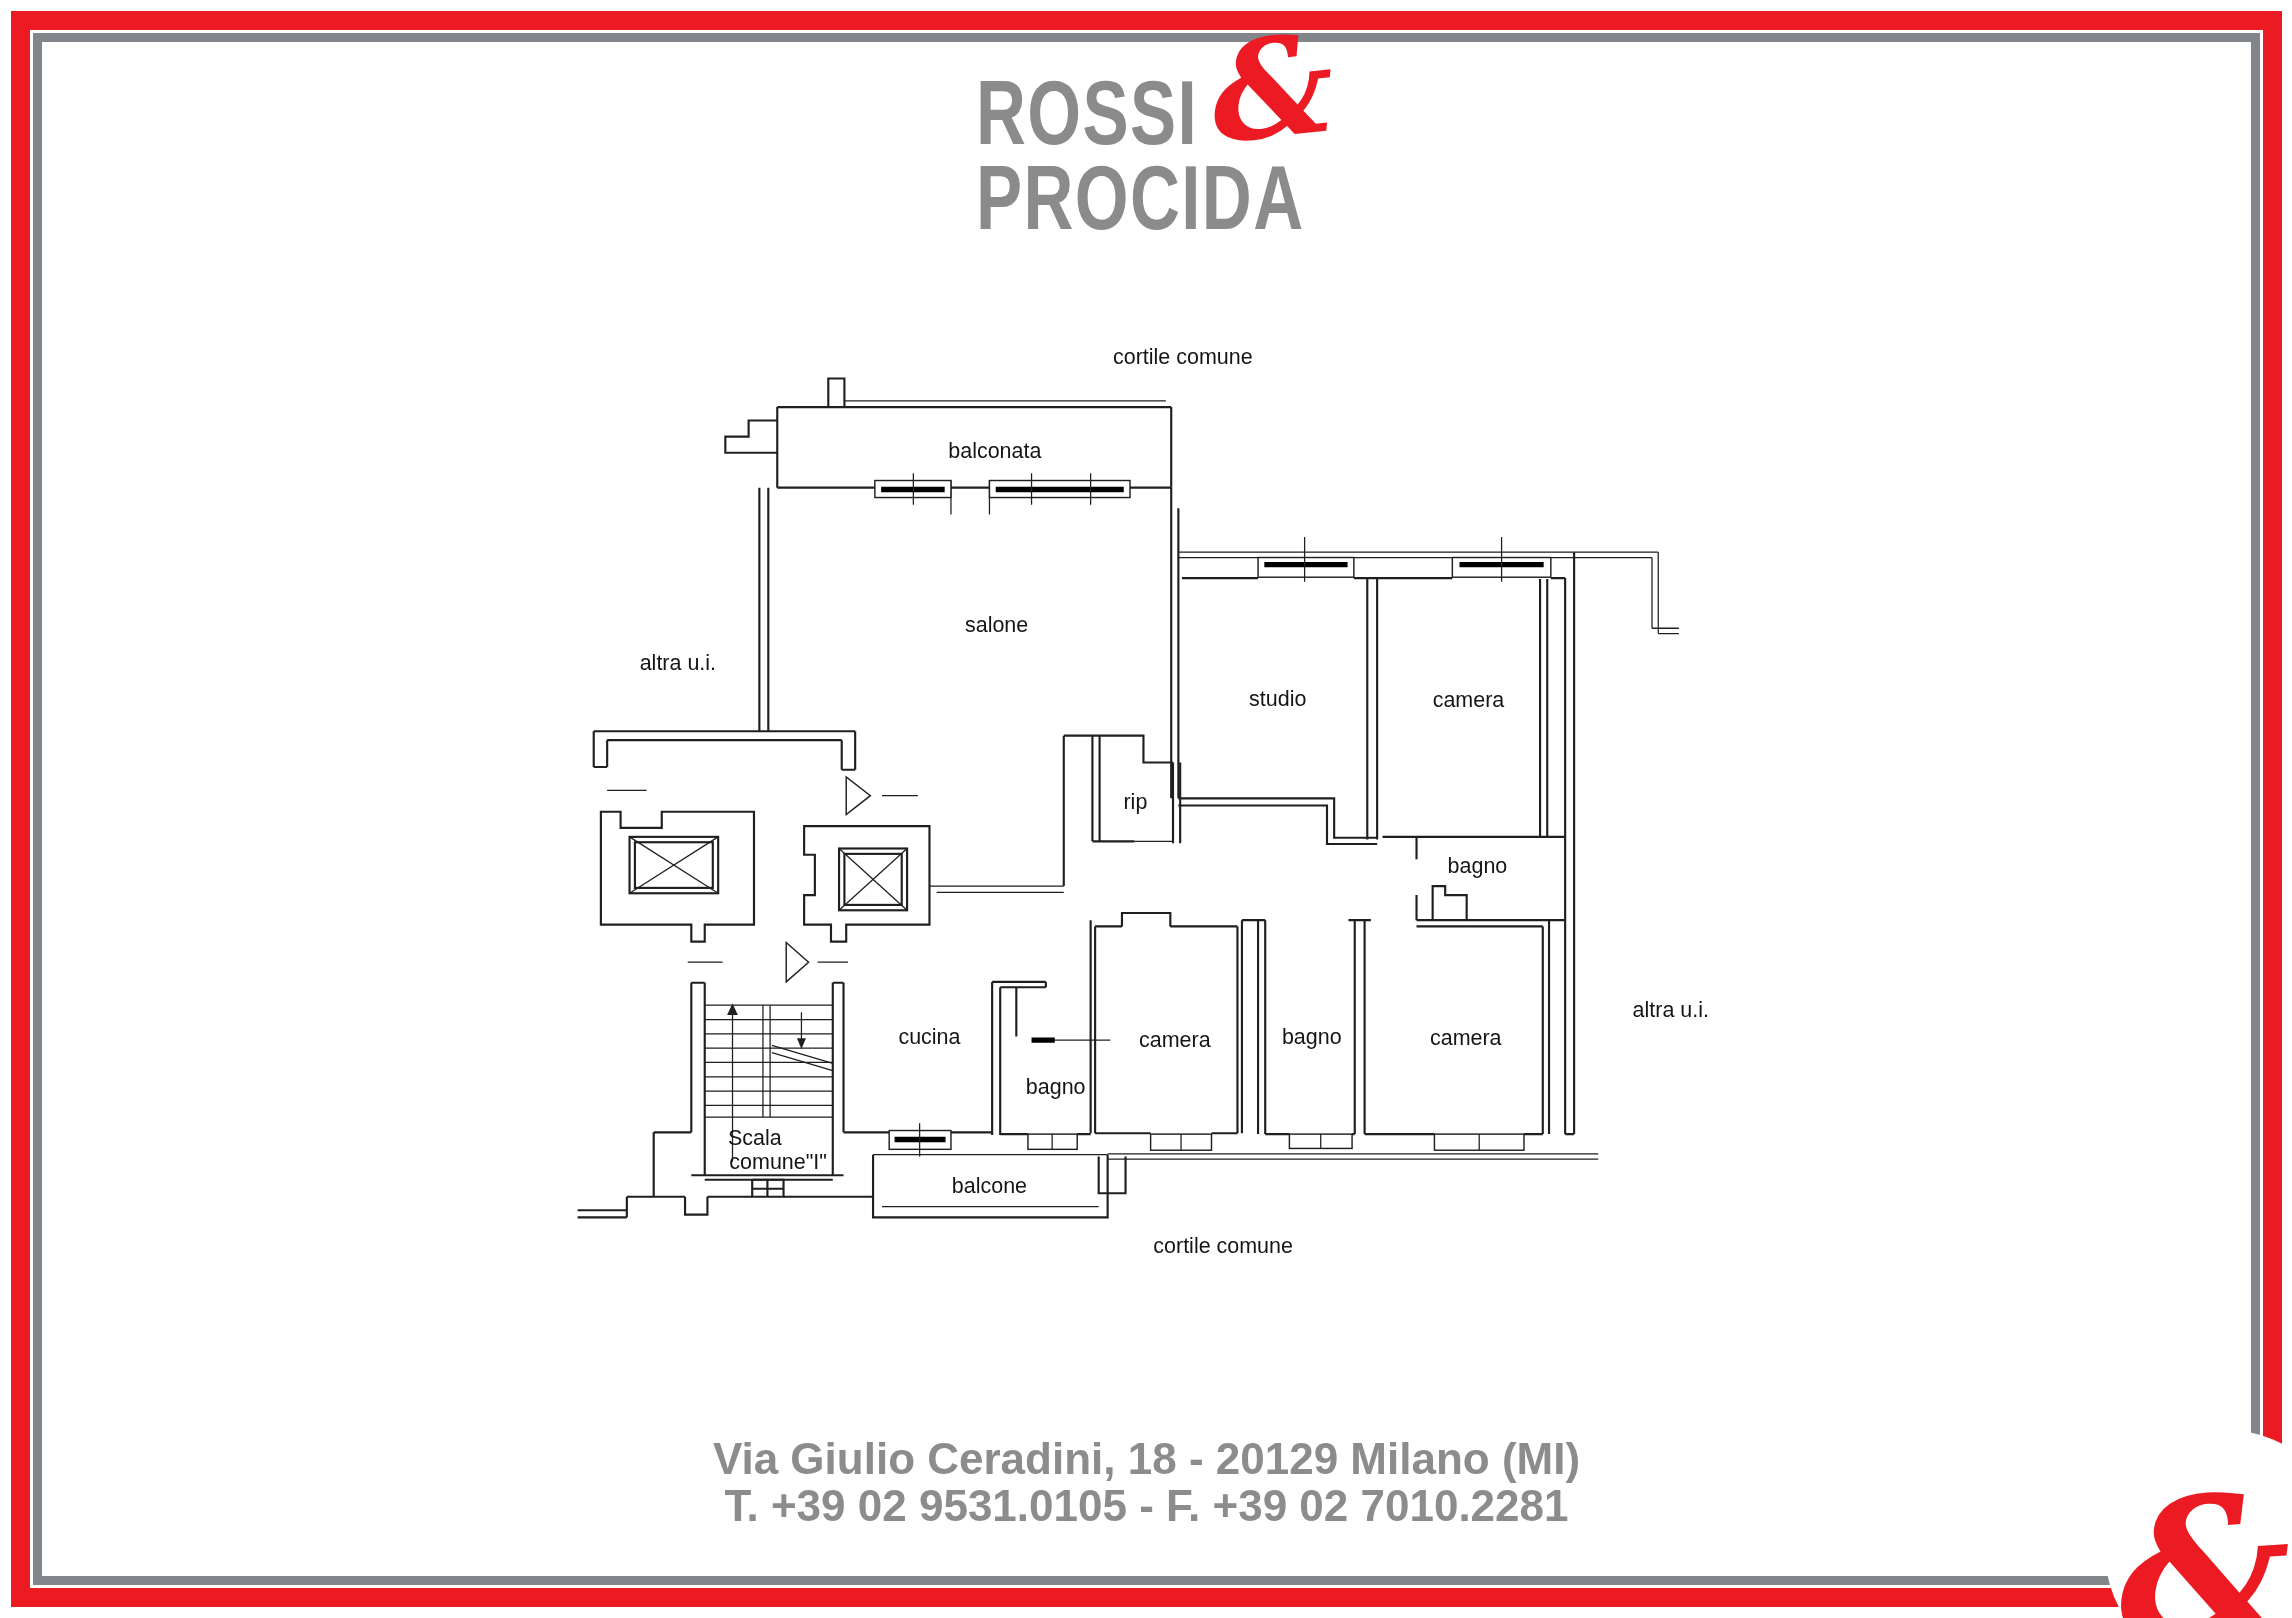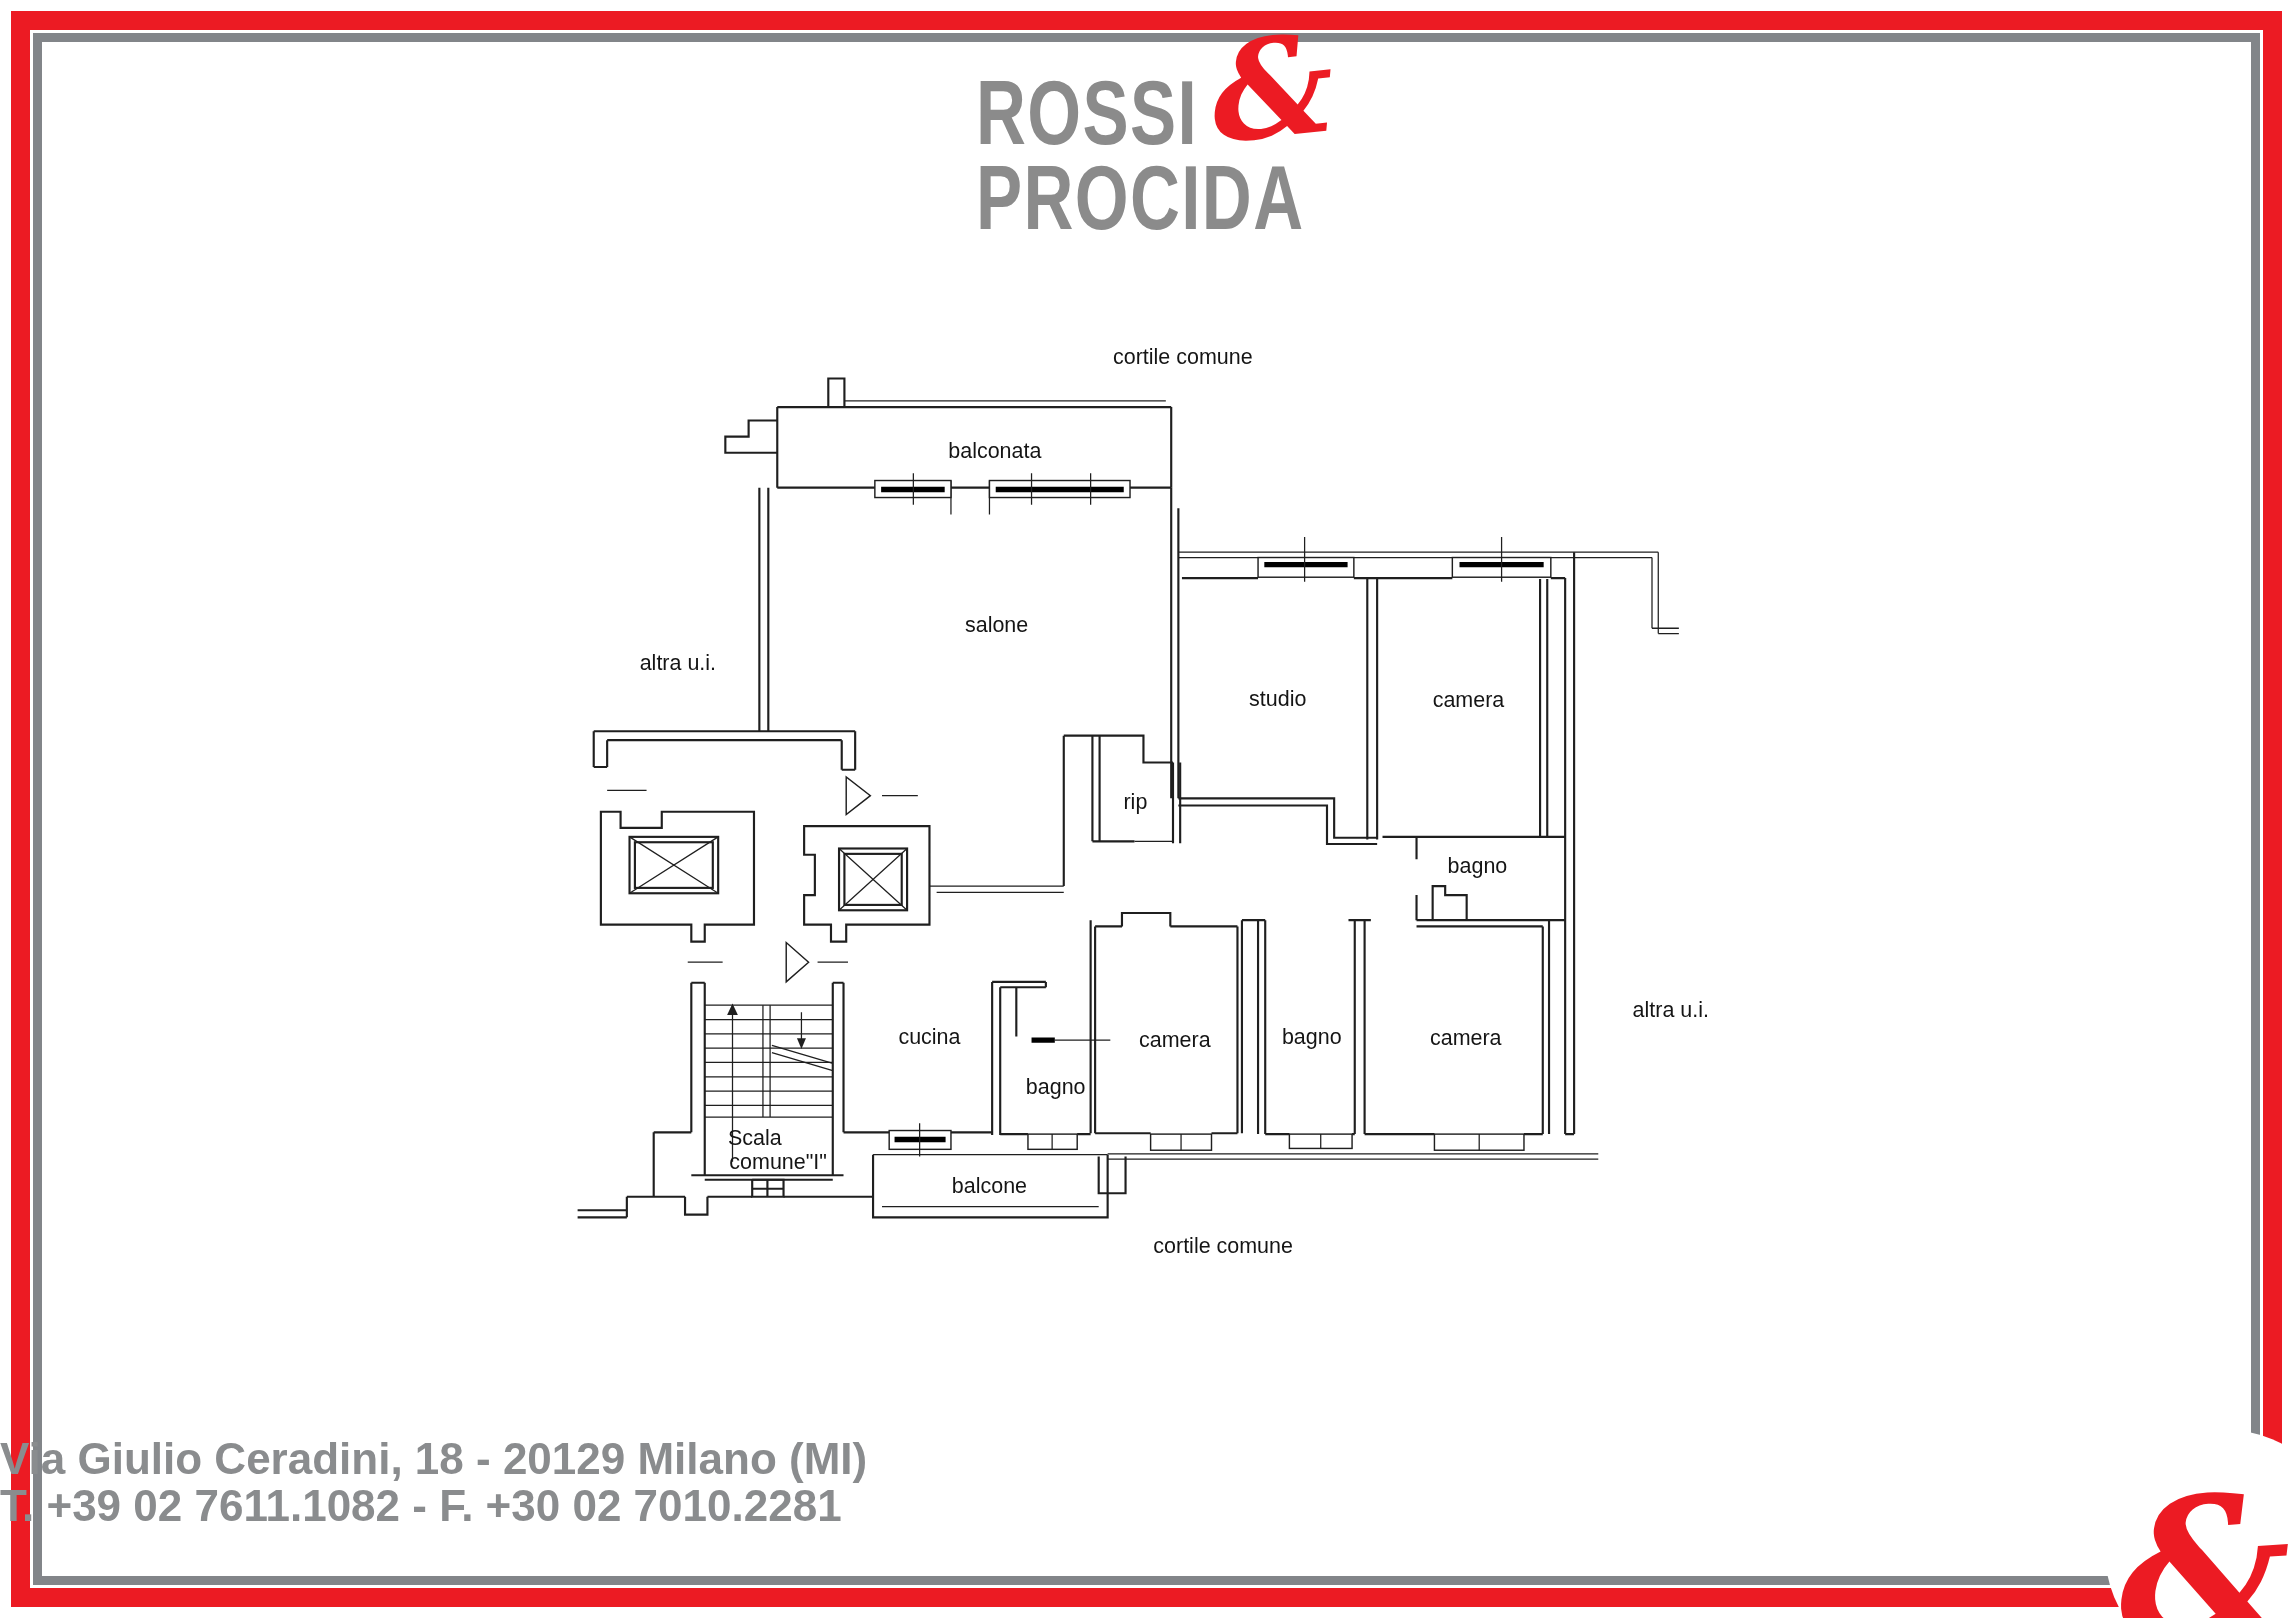--- a/index.html
+++ b/index.html
@@ -21,21 +21,21 @@
   .plan{position:absolute;left:537px;top:331px;width:1272px;height:958px;}
   .plan .w{stroke:#1f1f1f;stroke-width:2.4;fill:none;}
   .plan .t{stroke:#1f1f1f;stroke-width:1.4;fill:none;}
   .plan .k{stroke:#000;stroke-width:6;fill:none;}
   .plan .box{fill:#fff;stroke:#1f1f1f;stroke-width:1.6;}
   .plan .tri{fill:#fff;stroke:#1f1f1f;stroke-width:1.6;}
   .plan .hd{fill:#1f1f1f;stroke:none;}
   .plan text{font-family:"Liberation Sans",sans-serif;font-size:24px;fill:#151515;
              text-anchor:middle;dominant-baseline:middle;}
   
-  .footer{position:absolute;left:0;top:1435px;width:2293px;
+  .footer{position:absolute;left:0;top:1435px;width:2293px;text-align:center;
           color:#8a8c8e;font-weight:bold;font-size:44px;line-height:47px;
           letter-spacing:0px;}
   
   .corner-circle{position:absolute;right:-54px;bottom:-54px;width:242px;height:242px;
                  border-radius:50%;background:#fff;}
   .corner-amp{position:absolute;right:1.8px;bottom:-47px;color:#ec1b23;
               font-family:"DejaVu Serif",serif;font-style:italic;font-weight:bold;
               font-size:193px;line-height:1;transform:rotate(-4deg);}
 </style>
 </head>
@@ -161,20 +161,20 @@
       <text x="1179" y="1216">bagno</text>
       <text x="843" y="1273">Scala</text>
       <text x="869" y="1300">comune"I"</text>
       <text x="1105" y="1327">balcone</text>
       <text x="1366" y="1393">cortile comune</text>
     </g>
   </svg>
 
   <div class="footer">
     <div>Via Giulio Ceradini, 18 - 20129 Milano (MI)</div>
-    <div>T. +39 02 7611.1082 - F. +30 02 7010.2281</div>
+    <div>T. +39 02 9531.0105 - F. +39 02 7010.2281</div>
   </div>
 
   <div class="corner-circle"></div>
   <div class="corner-amp">&amp;</div>
 
 </div>
 
 
 </body></html>

